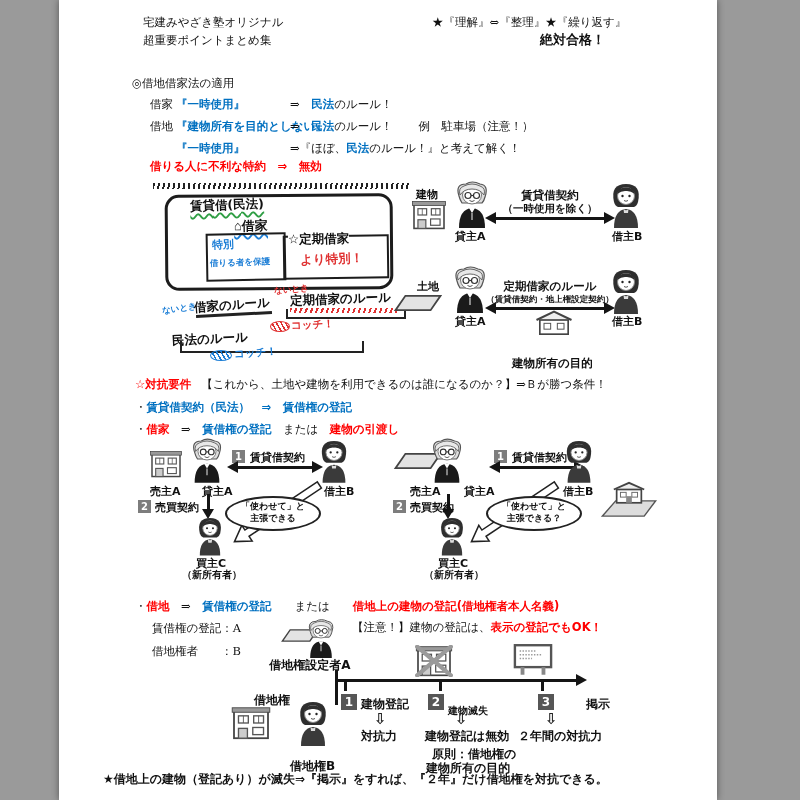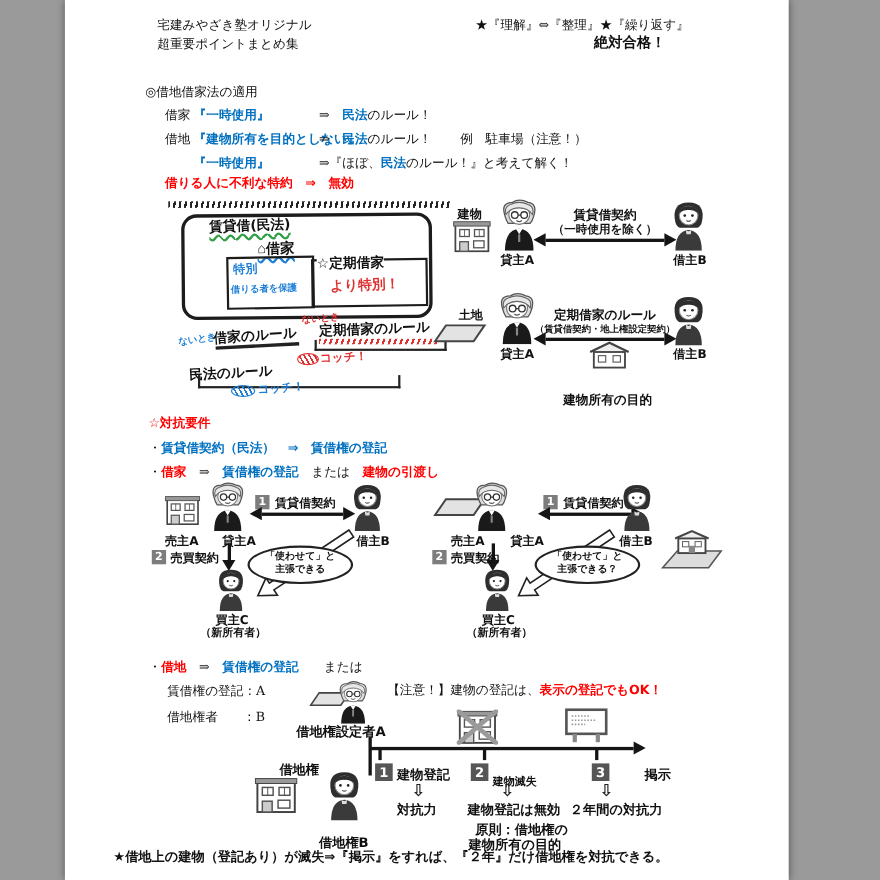--- a/index.html
+++ b/index.html
@@ -206,20 +206,21 @@
       <path d="M3 13 L24 3 L45 13" fill="#eee" stroke="#444" stroke-width="2.5"></path>
       <rect x="7" y="13" width="34" height="17" fill="#fff" stroke="#444" stroke-width="2"></rect>
       <rect x="12" y="17" width="8" height="7" fill="#fff" stroke="#555" stroke-width="1.2"></rect>
       <rect x="28" y="17" width="8" height="7" fill="#fff" stroke="#555" stroke-width="1.2"></rect>
     </svg>
   </div>
 <div class="lbl" style="left:512px;top:356px;font-size:11.5px">建物所有の目的</div>
 
 <div class="row" style="left:135px;top:377px">
   <span class="red b">☆対抗要件</span>
+  <span class="serif" style="margin-left:10px">【これから、土地や建物を利用できるのは誰になるのか？】⇒Ｂが勝つ条件！</span>
 </div>
 <div class="row" style="left:135px;top:400px">
   <span class="serif">・</span>
   <span class="blue b">賃貸借契約（民法）　⇒　賃借権の登記</span>
 </div>
 <div class="row" style="left:135px;top:422px">
   <span class="serif">・</span>
   <span class="red b">借家</span>
   <span class="serif">　⇒　</span>
   <span class="blue b">賃借権の登記</span>
@@ -367,20 +368,21 @@
   </div>
 <div class="lbl" style="left:438px;top:556px">買主C</div>
 <div class="lbl" style="left:424px;top:568px;font-size:10px">（新所有者）</div>
 
 <div class="row" style="left:135px;top:599px">
   <span class="serif">・</span>
   <span class="red b">借地</span>
   <span class="serif">　⇒　</span>
   <span class="blue b">賃借権の登記</span>
   <span class="serif">　　または　　</span>
+  <span class="red b">借地上の建物の登記(借地権者本人名義)</span>
 </div>
 <div class="t serif" style="left:152px;top:621px">賃借権の登記：A</div>
 <div class="t serif" style="left:152px;top:644px">借地権者　　：B</div>
 <div class="row" style="left:352px;top:620px">
   <span class="serif">【注意！】建物の登記は、</span>
   <span class="red b">表示の登記でもOK！</span>
 </div>
 
 <div class="ic" style="left:281px;top:628px;width:38px;height:15px">
     <svg viewBox="0 0 54 20">

